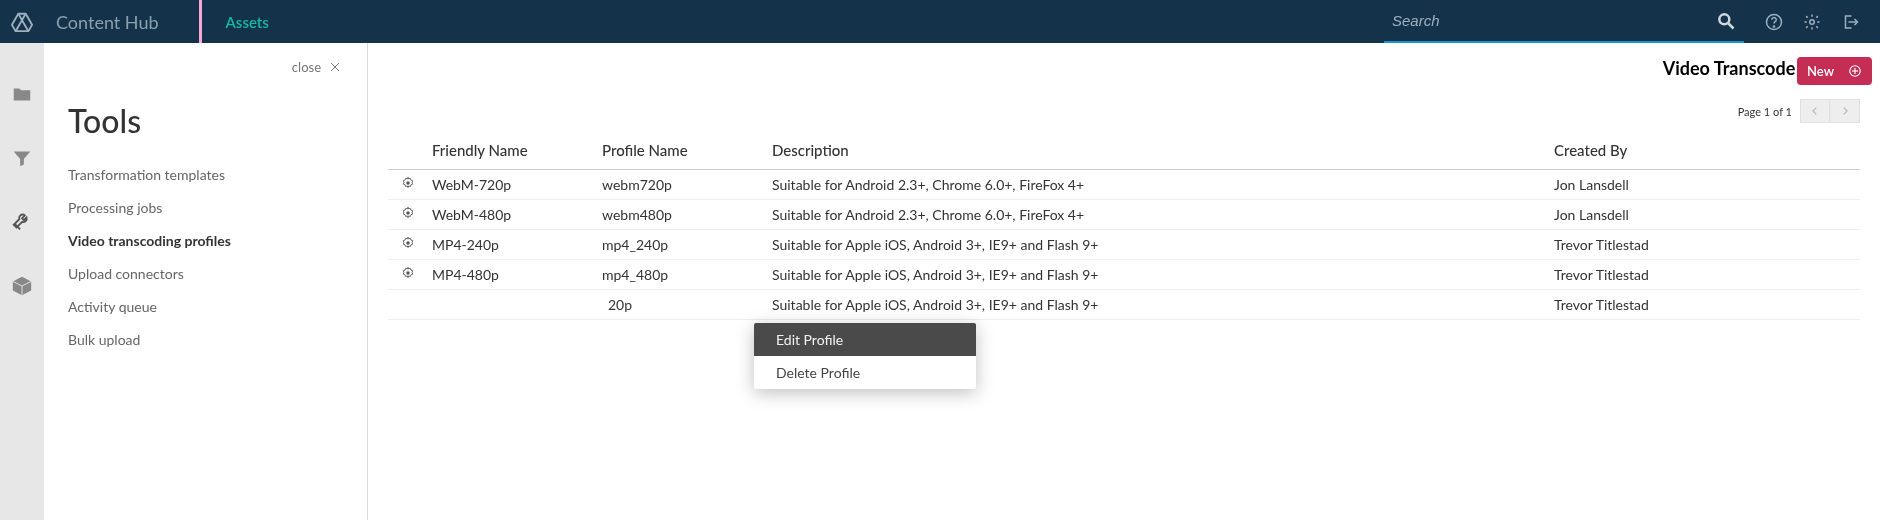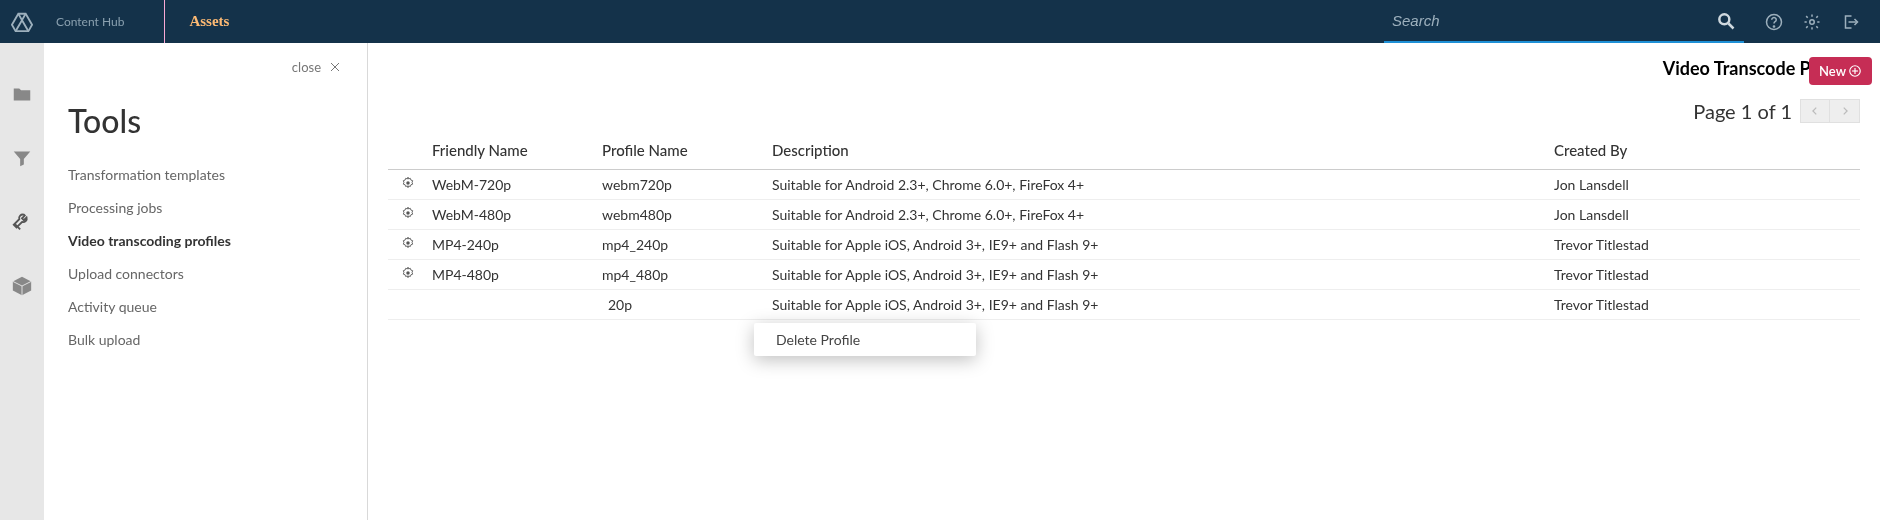--- a/index.html
+++ b/index.html
@@ -1,43 +1,43 @@
 <!DOCTYPE html>
 <html><head>
 <meta charset="utf-8">
 <style>
   * { box-sizing: border-box; margin: 0; padding: 0; }
   body { font-family: "Lato", "Helvetica Neue", Arial, sans-serif; font-size: 14px; color: #333; background: #fff; width: 1880px; height: 520px; overflow: hidden; }
   
   .topbar { height: 43px; background: #14324a; display: flex; align-items: center; color: #9db0bd; position: relative; }
   .logo { width: 44px; height: 43px; display:flex; align-items:center; justify-content:center; }
-  .brand { font-size: 12px; color: #8aa0af; padding-left: 12px; padding-right: 40px; border-right: 1px solid #f9a8d4; height: 100%; display:flex; align-items:center; }
-  .section-label { font-size: 15px; font-weight: 600; color: #fdba74; padding-left: 24px; font-family: Liberation Serif, serif; }
+  .brand { font-size: 18px; color: #8aa0af; padding-left: 12px; padding-right: 40px; border-right: 3px solid #f9a8d4; height: 100%; display:flex; align-items:center; }
+  .section-label { font-size: 15px; font-weight: 600; color: #14b8a6; padding-left: 24px; }
   .topbar-right { margin-left: auto; display:flex; align-items:center; height:100%; }
   .search-wrap { display:flex; align-items:center; height:100%; border-bottom: 2px solid #1e90d6; padding: 0 8px; min-width: 360px; }
   .search-input { background: transparent; border: none; outline: none; font-style: italic; font-size: 15px; color: #9db0bd; flex:1; }
   .search-input::placeholder { color: #9db0bd; font-style: italic; }
   .top-icons { display:flex; align-items:center; gap: 18px; padding: 0 20px; color: #9db0bd; }
   .icon-btn { width: 20px; height: 20px; display:flex; align-items:center; justify-content:center; cursor:pointer; }
   
   .below { display:flex; height: calc(100% - 43px); }
   .icon-rail { width: 44px; background: #e7e7e7; display:flex; flex-direction:column; align-items:center; padding-top: 40px; gap: 42px; color: #777; }
   .rail-ic { width: 22px; height: 22px; }
   
   .tools-panel { width: 324px; background:#fff; border-right: 1px solid #d9d9d9; padding: 24px 24px; position:relative; }
   .close-row { position:absolute; top: 16px; right: 26px; font-size: 13px; color:#777; display:flex; align-items:center; gap:8px; cursor:pointer; }
   .tools-title { font-size: 32px; font-weight: 500; color:#333; margin-top: 34px; margin-bottom: 18px; }
   .tool-item { font-size: 14px; color:#666; padding: 8px 0; cursor:pointer; }
   .tool-item.active { font-weight: 700; color:#333; }
   
   .main { flex:1; padding: 14px 20px 0 20px; position:relative; }
   .page-title { font-size: 18px; font-weight: 700; color:#000000;text-align:right; }
-  .new-btn { position:absolute; top: 14px; right: 8px; background:#c62d55; color:#fff; font-weight:600; font-size:13px; padding: 6px 10px; border-radius: 4px; display:flex; align-items:center; gap: 2px; cursor:pointer; }
+  .new-btn { position:absolute; top: 14px; right: 8px; background:#c62d55; color:#fff; font-weight:600; font-size:13px; padding: 6px 10px; border-radius: 4px; display:flex; align-items:center; gap: 14px; cursor:pointer; }
   .pageinfo-row { display:flex; justify-content:flex-end; align-items:center; gap: 8px; margin-top: 20px; }
-  .pageinfo { font-size: 20px; color:#333; }
+  .pageinfo { font-size: 11px; color:#333; }
   .pager { display:flex; }
   .pager-btn { width: 30px; height: 24px; background:#eee; color:#bbb; display:flex; align-items:center; justify-content:center; border:1px solid #e0e0e0; cursor:pointer; }
   .pager-btn + .pager-btn { border-left: none; }
   
   table { width: 100%; border-collapse: collapse; margin-top: 8px; table-layout: fixed; }
   th { text-align:left; font-size: 15px; font-weight: 500; color:#333; padding: 10px 4px; border-bottom: 1px solid #ccc; }
   td { font-size: 14px; color:#333; padding: 6px 4px; border-bottom: 1px solid #eee; vertical-align: middle; }
   td.gear { width: 40px; text-align:center; color:#555; cursor:pointer; }
   
   .context-menu { position:absolute; left: 386px; top: 280px; width: 222px; background:#fff; border-radius: 2px; box-shadow: 0 4px 18px rgba(0,0,0,0.25); overflow:hidden; z-index: 50; }
@@ -223,16 +223,17 @@
           <td class="gear" style="opacity:0;"></td>
           <td style="padding-left:180px;">20p</td>
           <td></td>
           <td>Suitable for Apple iOS, Android 3+, IE9+ and Flash 9+</td>
           <td>Trevor Titlestad</td>
         </tr>
       </tbody>
     </table>
 
     <div class="context-menu">
+      <div class="ctx-item hot">Edit Profile</div>
       <div class="ctx-item">Delete Profile</div>
     </div>
   </div>
 </div>
 
 </body></html>

